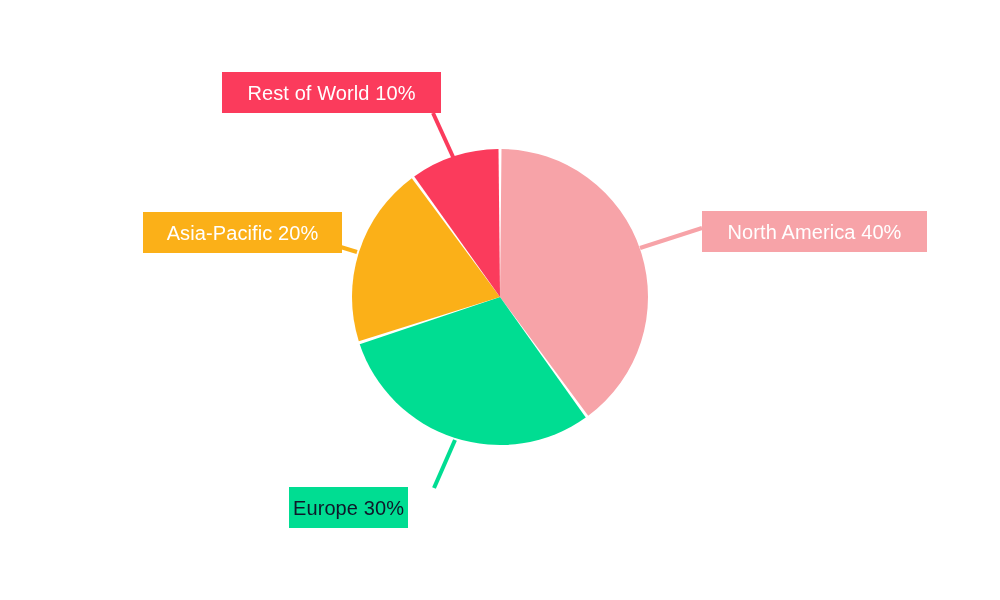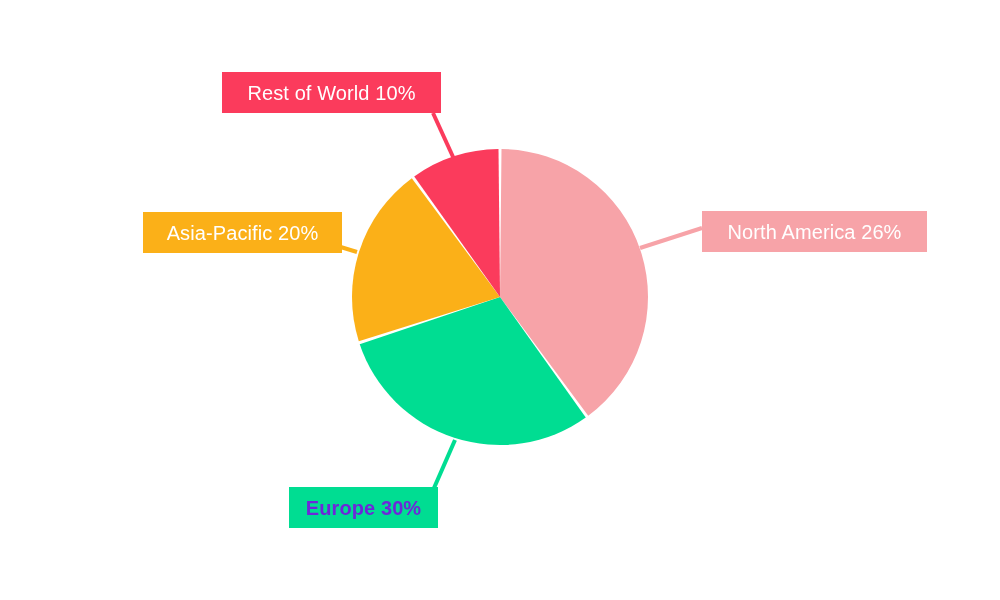--- a/index.html
+++ b/index.html
@@ -55,19 +55,19 @@
       </g>
     <g id="pie-slices-group">
         <path d="M 500 297 L 501.50 149.01 A 148 148 0 0 1 588.20 415.85 Z" fill="#f7a3a8"></path>
         <path d="M 500 297 L 585.77 417.61 A 148 148 0 0 1 359.71 344.16 Z" fill="#00dd92"></path>
         <path d="M 500 297 L 358.79 341.31 A 148 148 0 0 1 411.80 178.15 Z" fill="#fbb018"></path>
         <path d="M 500 297 L 414.23 176.39 A 148 148 0 0 1 498.50 149.01 Z" fill="#fb3b5c"></path>
       </g>
   </svg>
 
   <div id="labels-layer">
-      <div class="slice-label" style="left: 702px; top: 211px; width: 225px; height: 41px; background: rgb(247, 163, 168); color: rgb(255, 255, 255);">North America 26%</div>
-      <div class="slice-label" style="left: 289px; top: 487px; width: 149px; height: 41px; background: rgb(0, 221, 146); color: #6d28d9; font-weight: bold;">Europe 30%</div>
+      <div class="slice-label" style="left: 702px; top: 211px; width: 225px; height: 41px; background: rgb(247, 163, 168); color: rgb(255, 255, 255);">North America 40%</div>
+      <div class="slice-label" style="left: 289px; top: 487px; width: 119px; height: 41px; background: rgb(0, 221, 146); color: #0f172a;">Europe 30%</div>
       <div class="slice-label" style="left: 99px; top: 212px; width: 199px; height: 41px; background: rgb(251, 176, 24); color: rgb(255, 255, 255); margin-left: 44px;">Asia-Pacific 20%</div>
       <div class="slice-label" style="left: 222px; top: 72px; width: 219px; height: 41px; background: rgb(251, 59, 92); color: rgb(255, 255, 255);">Rest of World 10%</div>
     </div>
 
 </div>
 
 </body></html>

